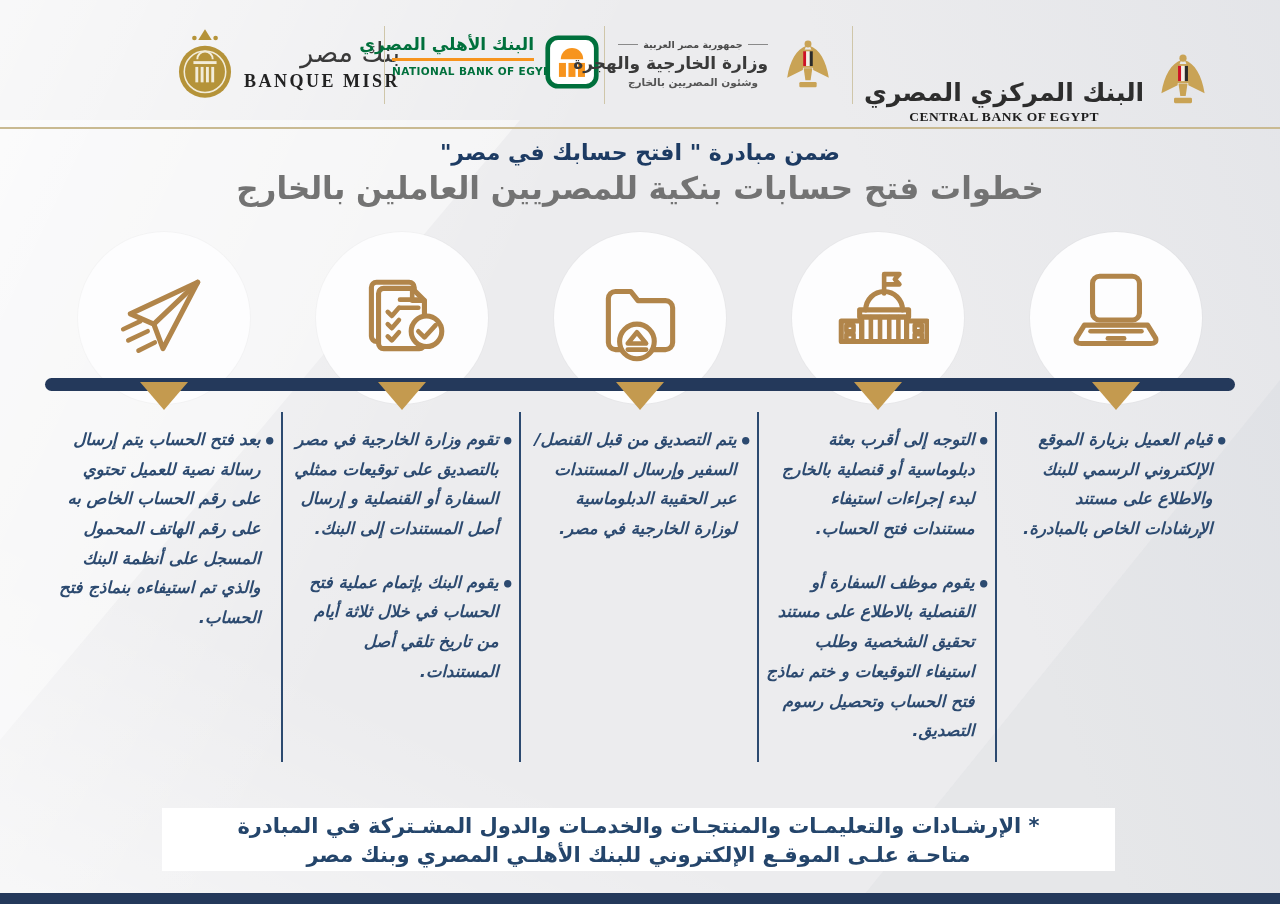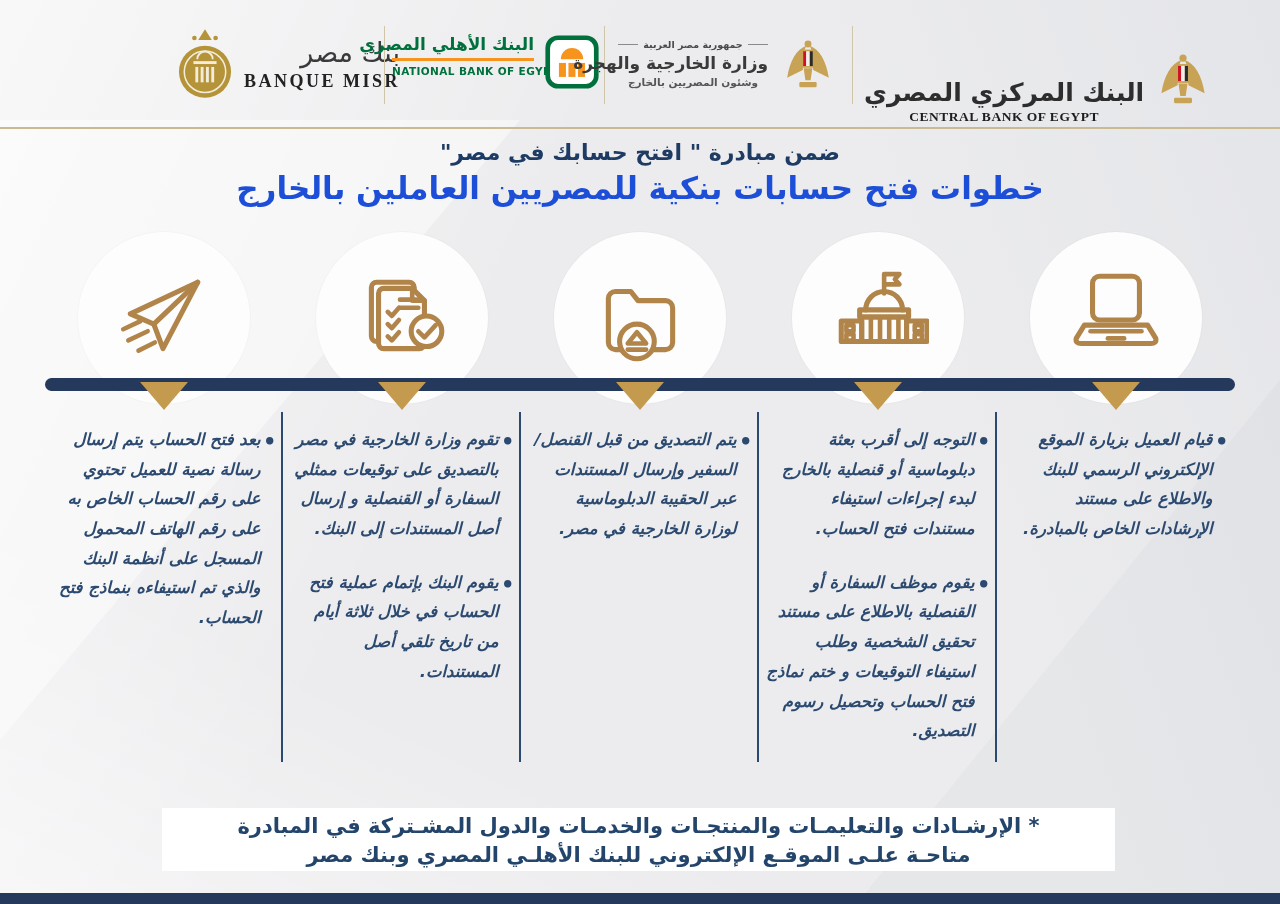--- a/index.html
+++ b/index.html
@@ -46,21 +46,21 @@
   .logo-cbe { position:absolute; left:864px; top:30px; display:flex; gap:12px; align-items:center; }
   .cbe-texts { text-align:center; direction:rtl;margin-top:48px; }
   .cbe-ar { font-size:25px; font-weight:bold; color:#2d2d2d; white-space:nowrap; }
   .cbe-en { font-family:"Liberation Serif", serif; font-size:13.5px; font-weight:bold;
             color:#1d1d1d; letter-spacing:.5px; white-space:nowrap; margin-top:2px; }
 
   
   .subtitle { position:absolute; z-index:2; left:0; top:140px; width:1280px; text-align:center;
     direction:rtl; font-size:22px; font-weight:bold; color:#1d3b63; }
   .main-title { position:absolute; z-index:2; left:0; top:170px; width:1280px; text-align:center;
-    direction:rtl; font-size:31px; font-weight:bold; color:#1d4ed8; }
+    direction:rtl; font-size:31px; font-weight:bold; color:#737373; }
 
   
   .steps { position:absolute; z-index:2; left:45px; top:232px; width:1190px; height:545px;
     display:flex; direction:rtl; }
   .step { width:20%; position:relative; display:flex; flex-direction:column; align-items:center; }
   .circle { width:172px; height:172px; border-radius:50%; background:#fdfdfe; z-index:1;
     display:flex; align-items:center; justify-content:center;
     box-shadow:0 0 0 1px rgba(0,0,0,.02); }
   .circle svg { width:102px; height:102px; }
   .timeline-bar { position:absolute; z-index:2; left:0; right:0; top:146px; height:13px;

